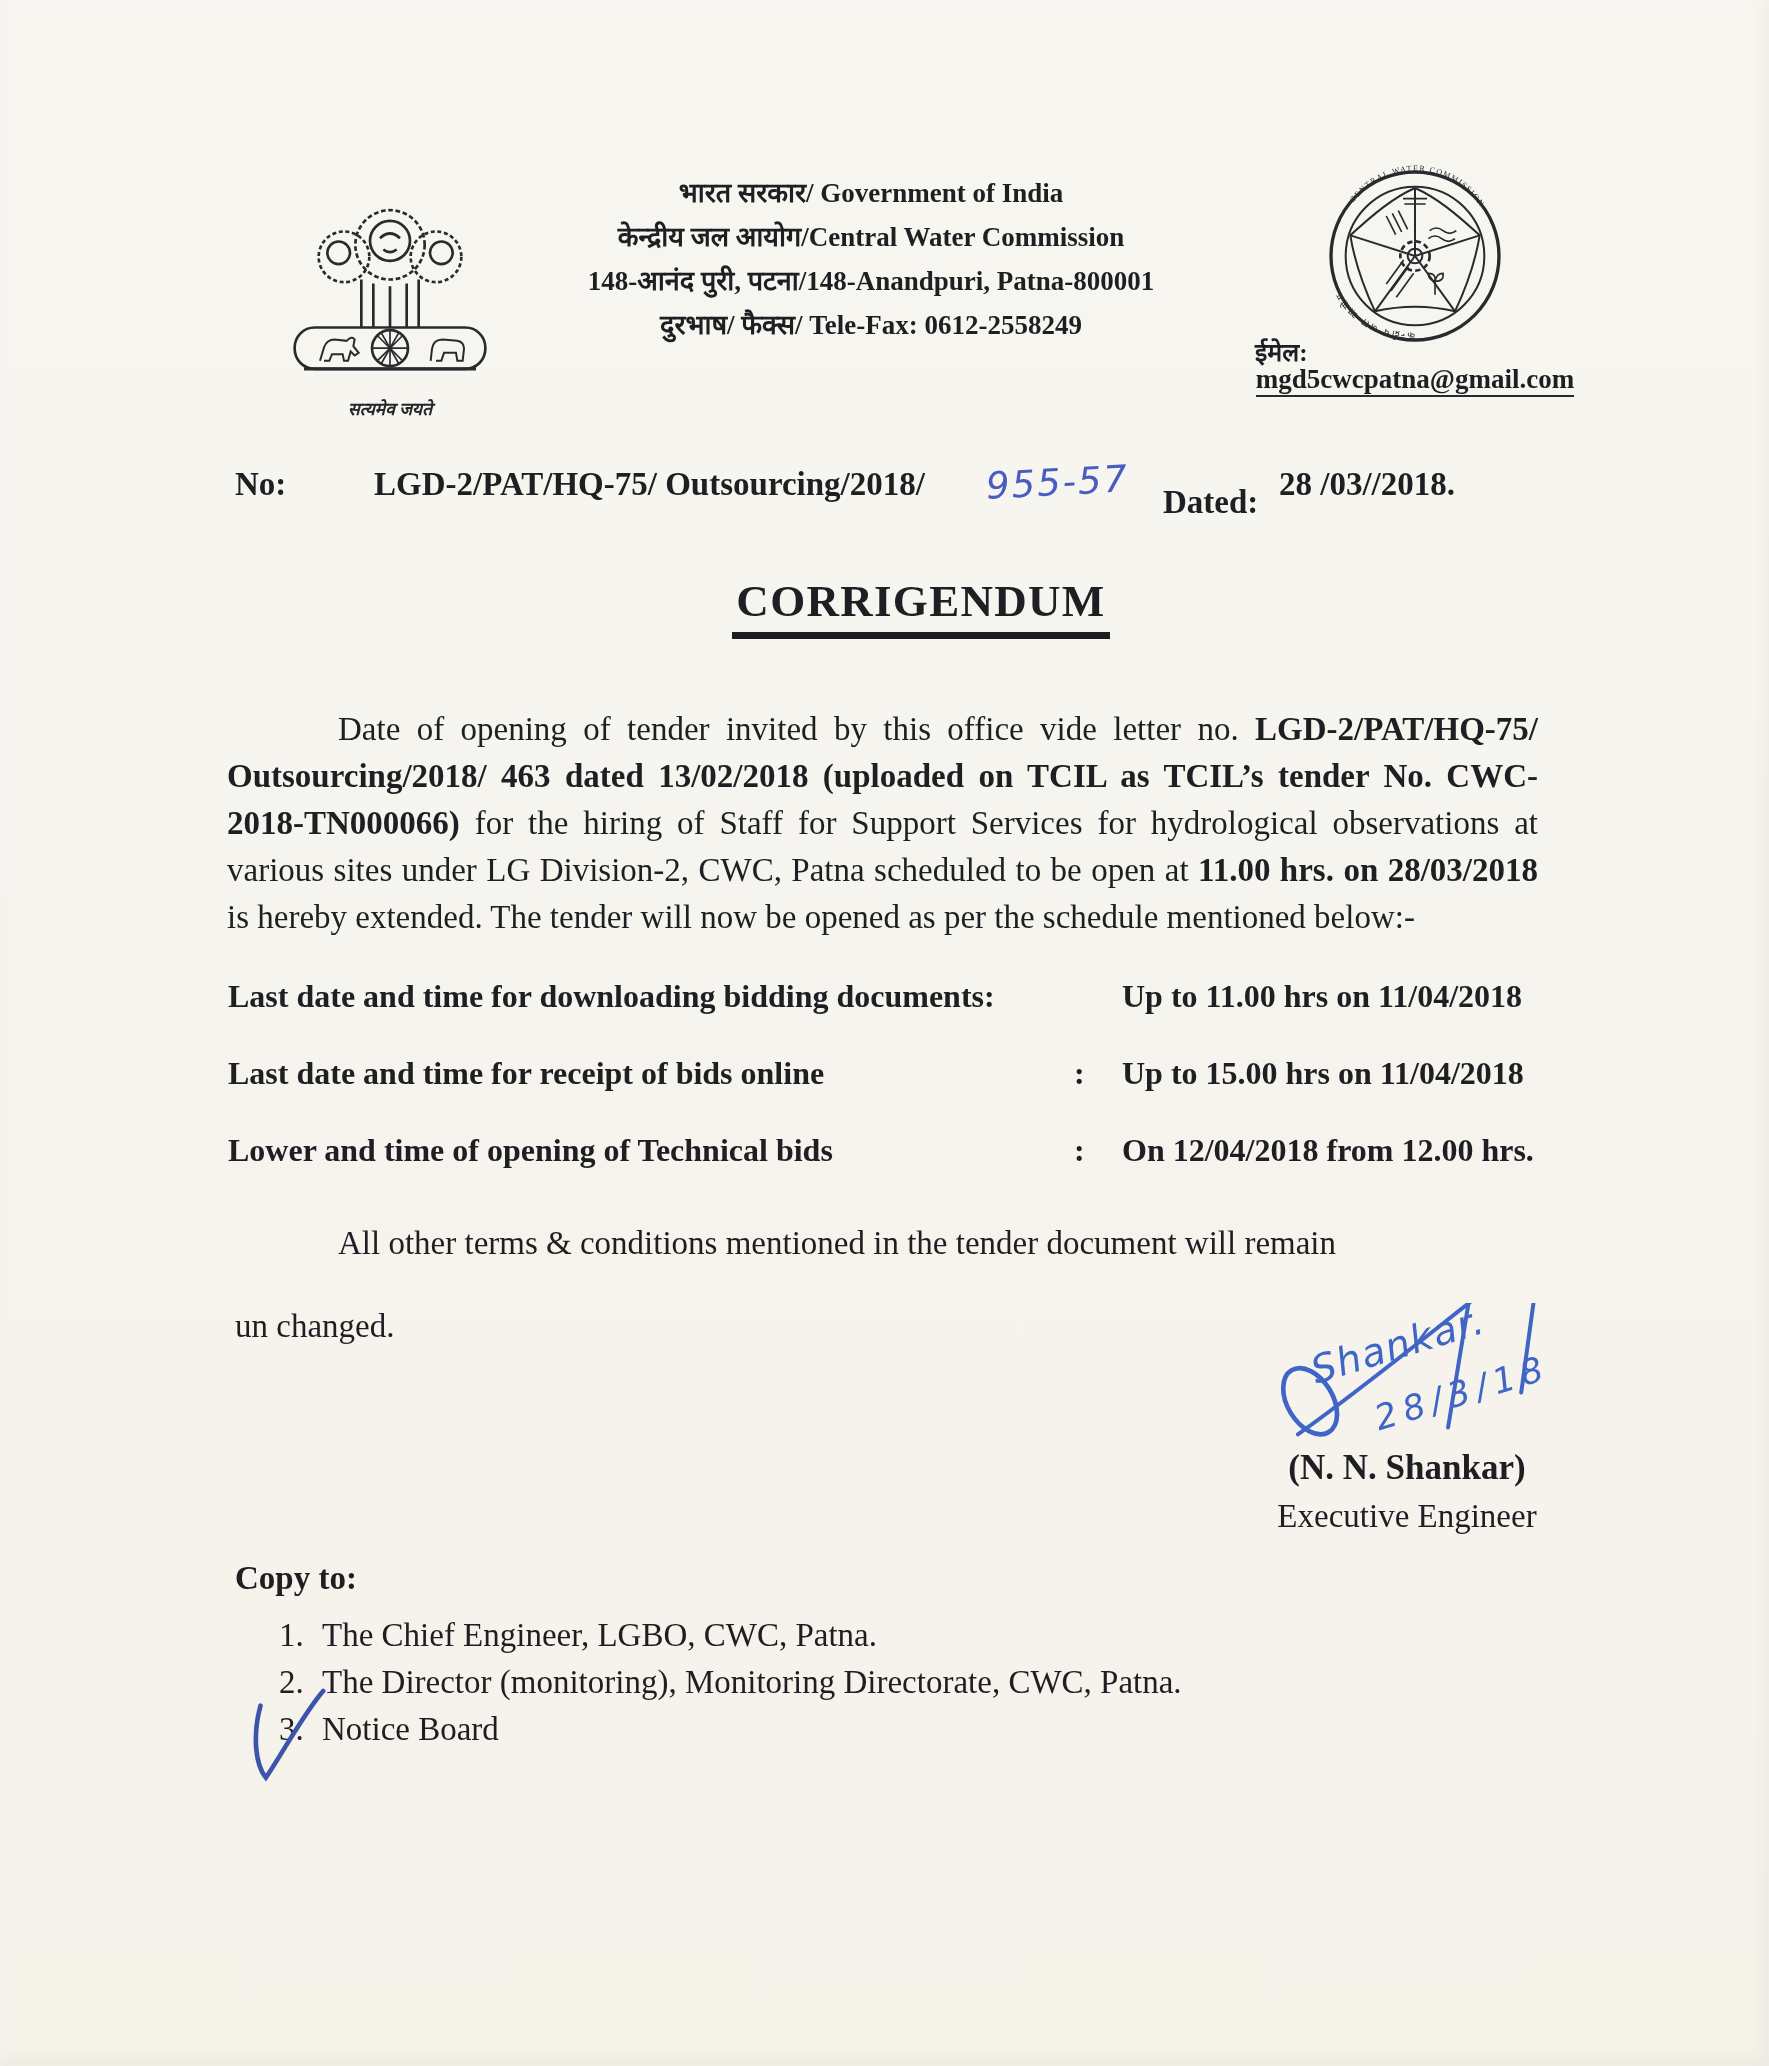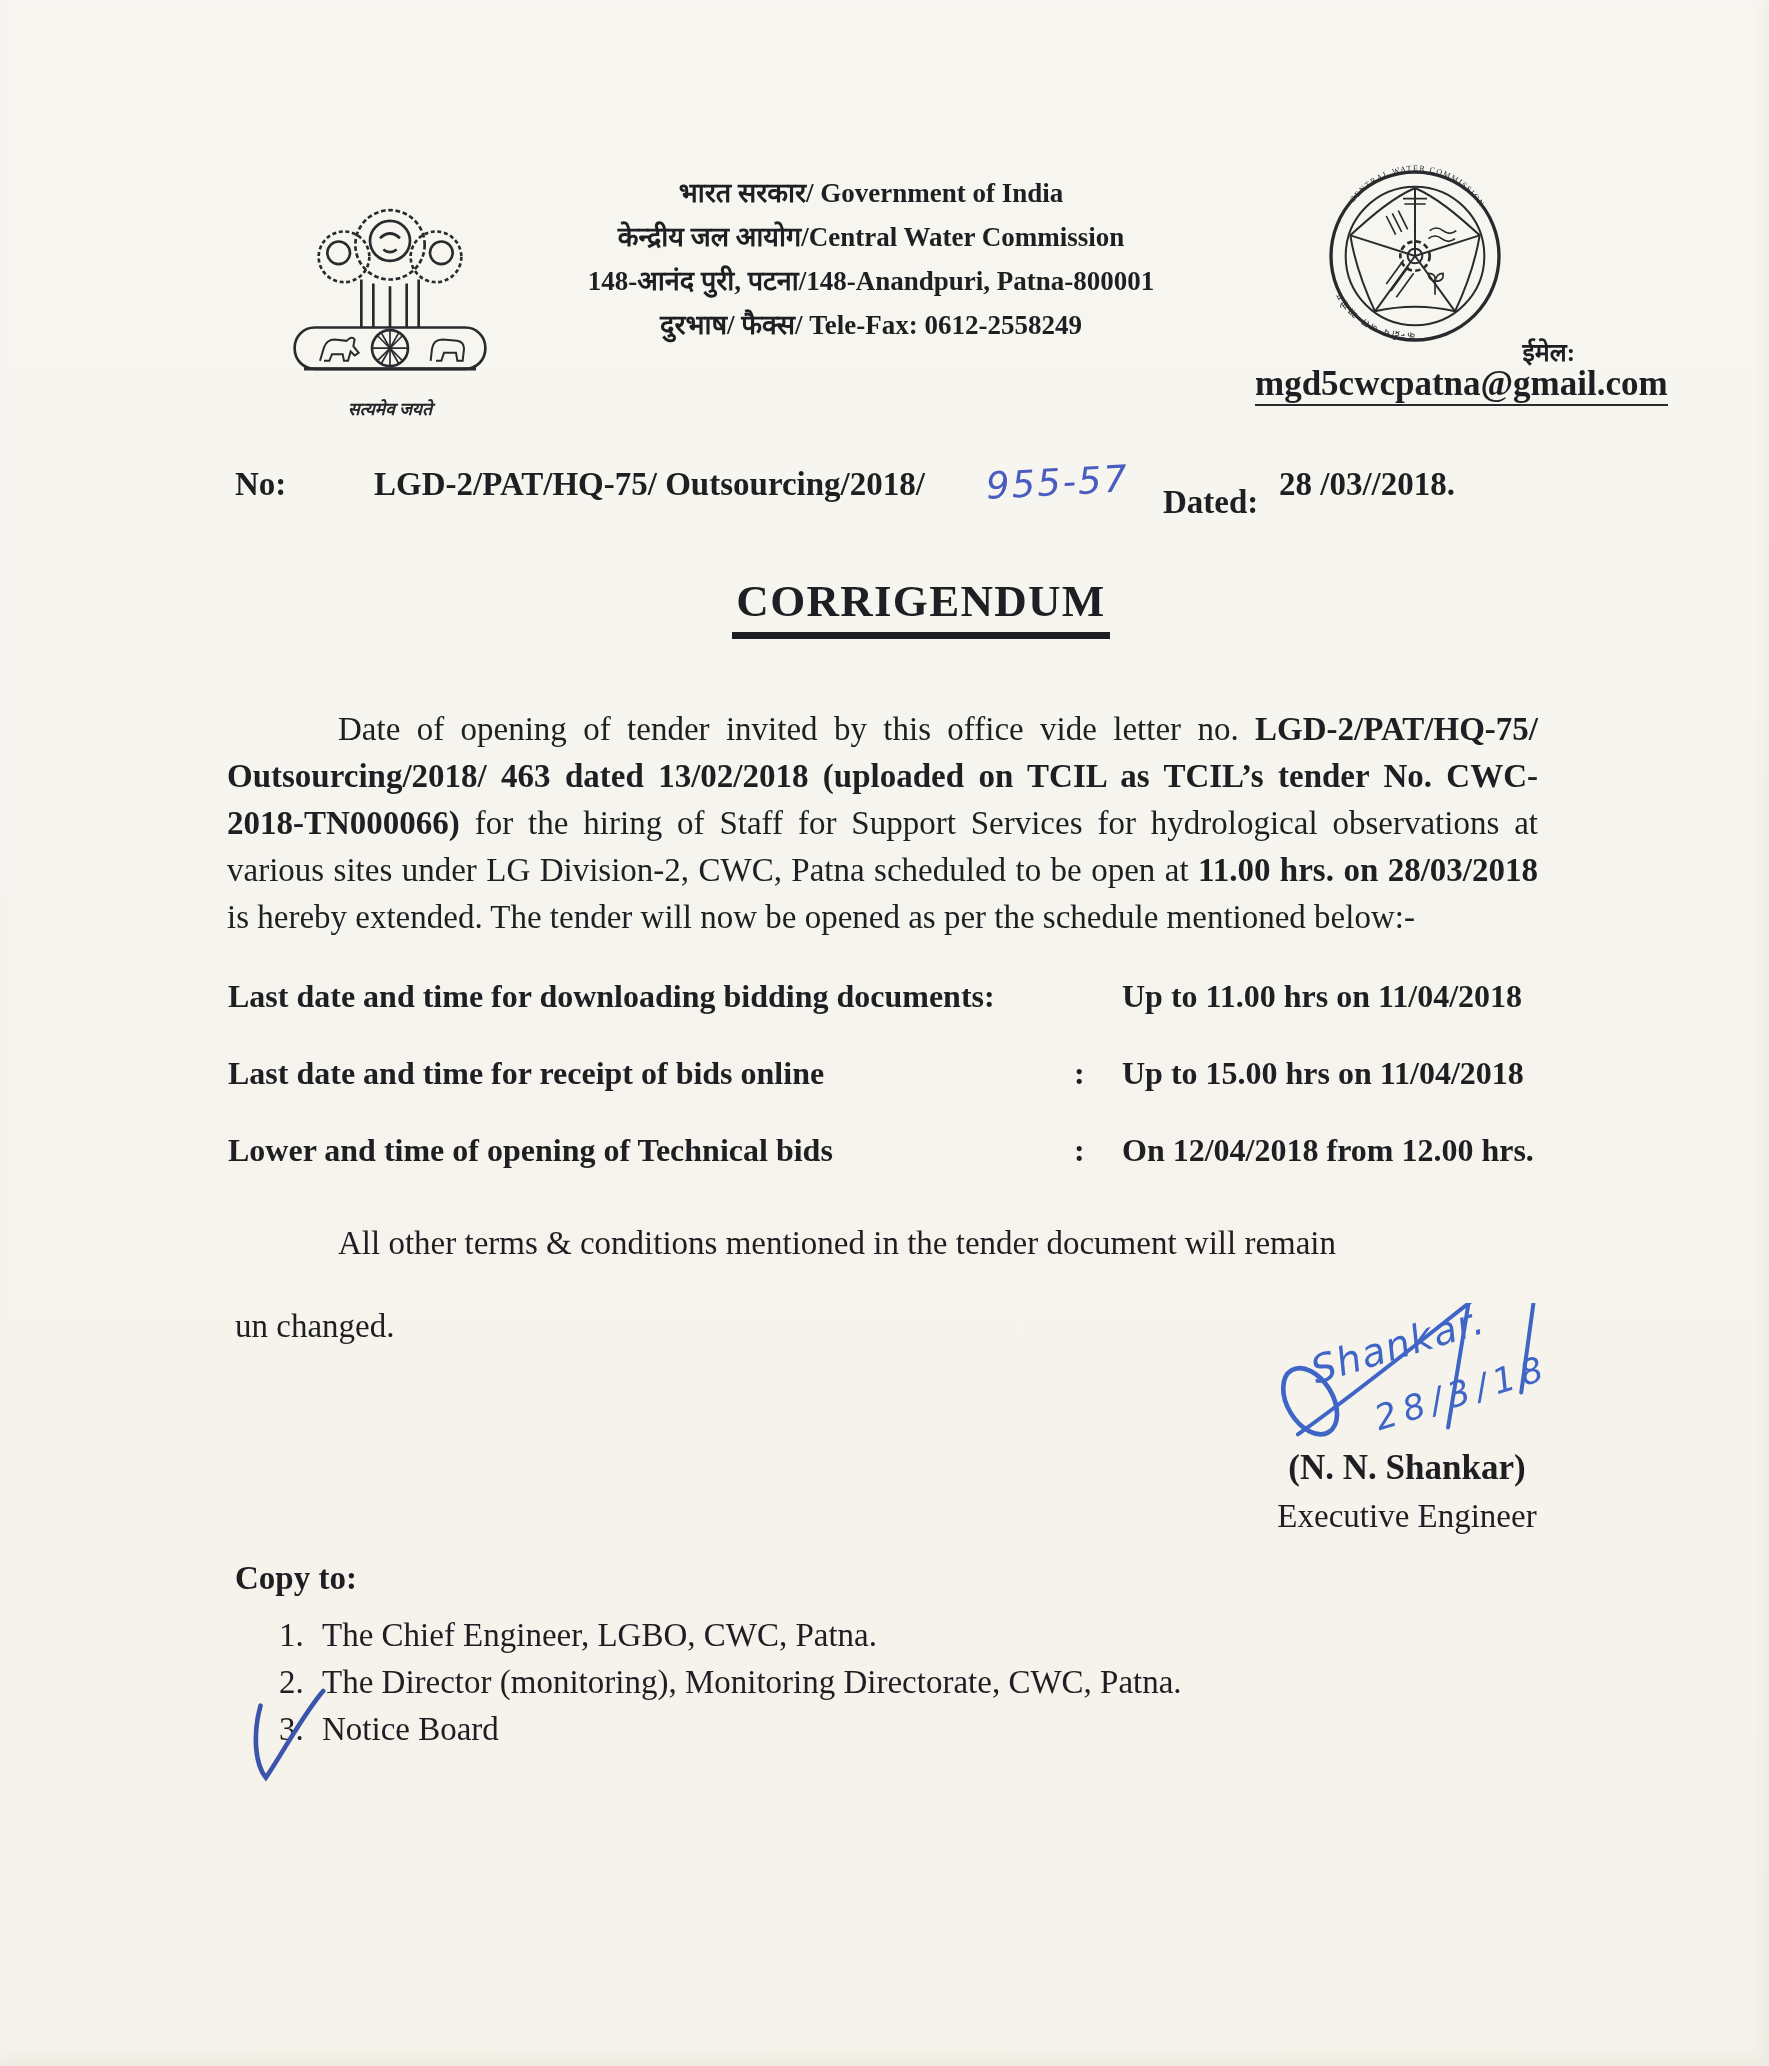--- a/index.html
+++ b/index.html
@@ -12,22 +12,22 @@
     color:#1f1f23;
     overflow:hidden;
   }
   .abs{position:absolute;}
   
   .org-block{left:427px;top:171px;width:888px;text-align:center;}
   .org-line{font-weight:bold;font-size:27px;line-height:44px;white-space:nowrap;}
   .emblem-wrap{left:280px;top:186px;width:220px;height:230px;text-align:center;}
   .emblem-caption{font-weight:bold;font-size:17.4px;margin-top:1.3px;color:#26262b;font-style:italic;}
   .seal-wrap{left:1323px;top:164px;width:184px;height:184px;}
-  .email-label{left:1255px;top:334px;width:320px;text-align:right;font-weight:bold;font-size:25px;}
-  .email-line{left:1255px;top:364px;width:320px;text-align:center;font-size:35px;font-weight:bold;}
+  .email-label{left:1255px;top:334px;width:320px;text-align:left;font-weight:bold;font-size:25px;}
+  .email-line{left:1255px;top:364px;width:320px;text-align:center;font-size:27px;font-weight:bold;}
   .email-line a{color:#1f1f23;text-decoration:none;border-bottom:2.7px solid #2a2a2e;padding-bottom:1.3px;}
   
   .ref{top:466px;left:0;width:1741px;height:53px;font-weight:bold;font-size:33px;white-space:nowrap;}
   .ref span{position:absolute;}
   .ref .no-label{left:235px;}
   .ref .no-value{left:374px;}
   .hand{
     font-family:"DejaVu Sans",sans-serif;font-style:italic;font-weight:500;
     color:#4a5cc0;letter-spacing:2px;
   }

